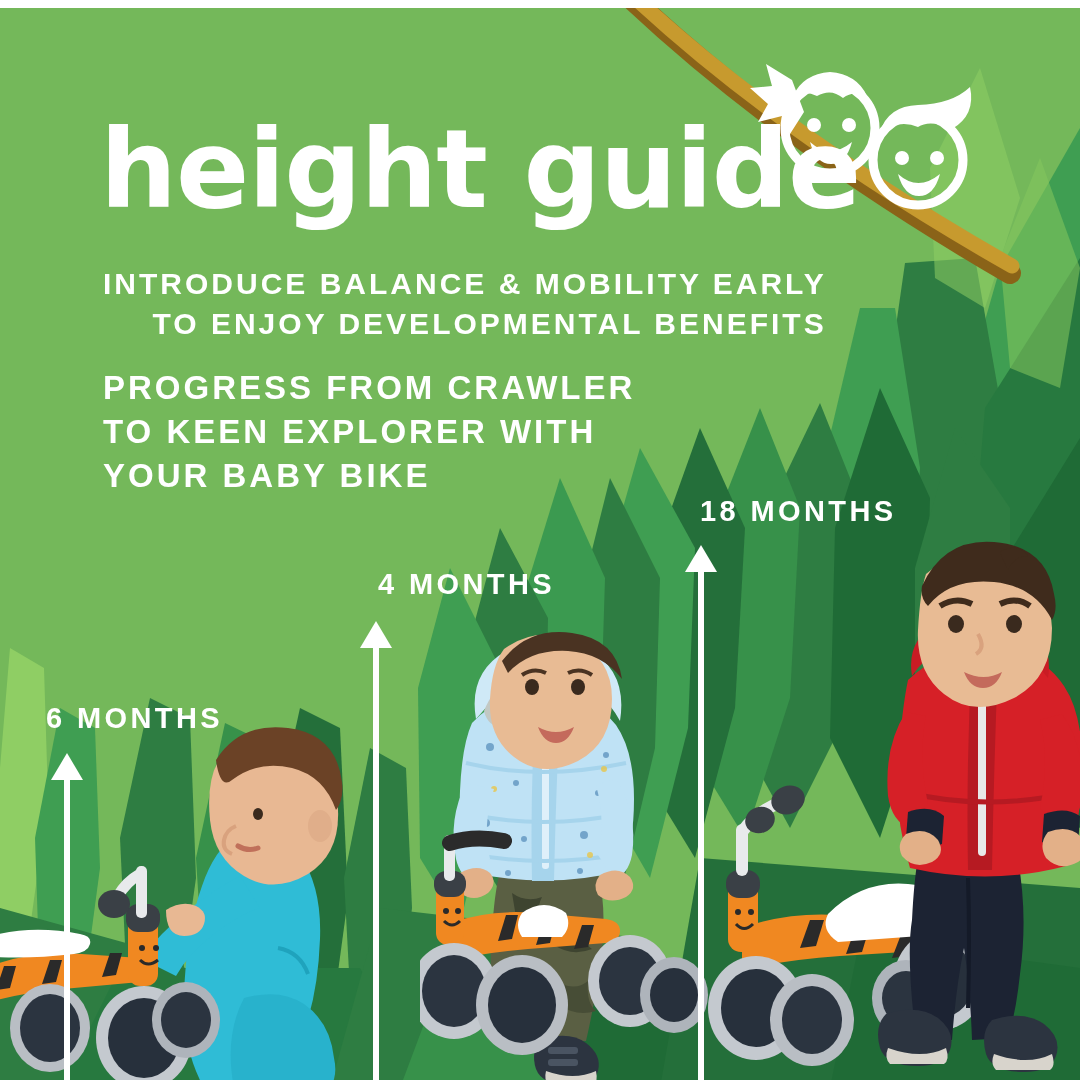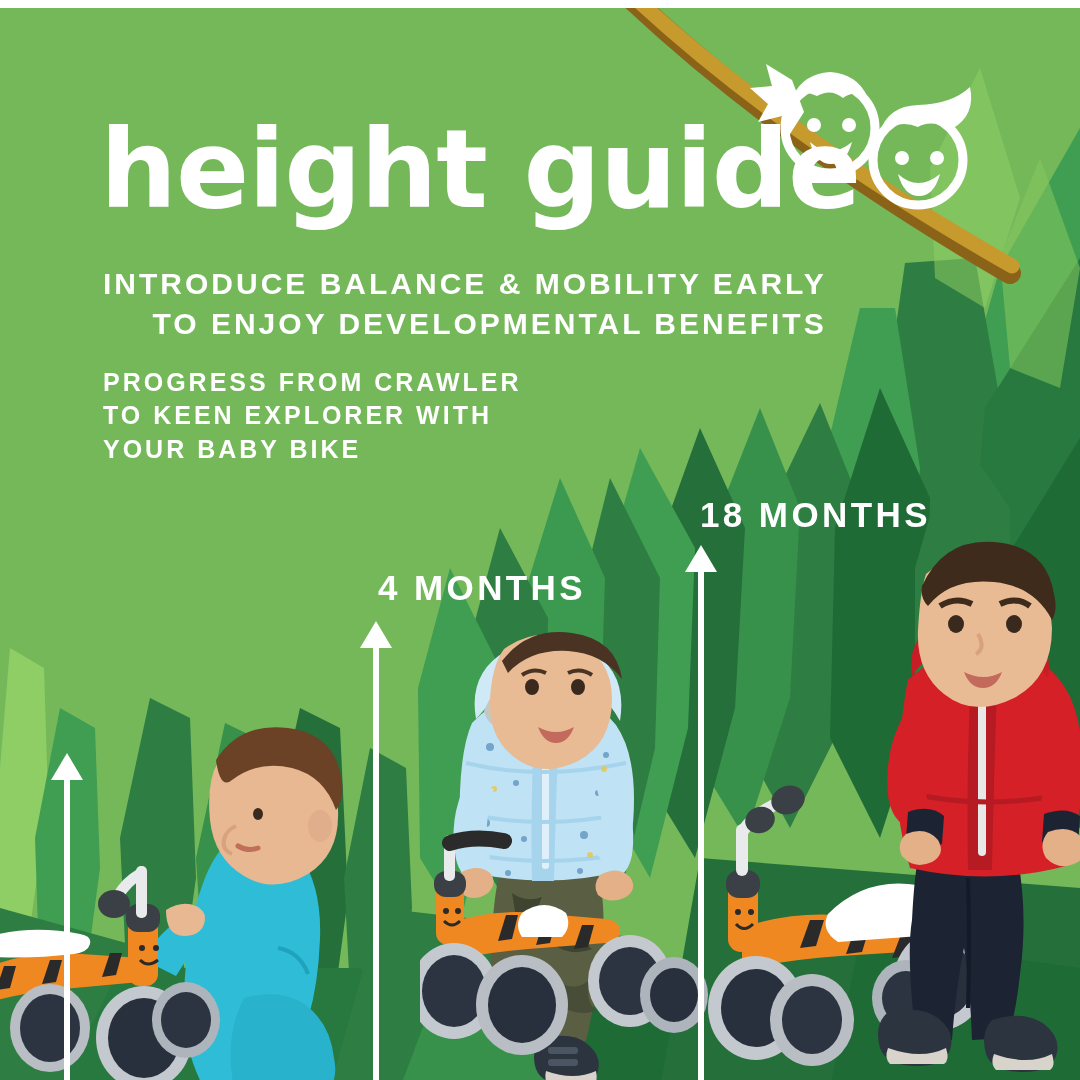--- a/index.html
+++ b/index.html
@@ -47,33 +47,33 @@
     letter-spacing: 3.0px;
     white-space: pre-line;
     font-family: "Liberation Sans", sans-serif;
     text-align: right;
   }
   .bodytext {
     position: absolute;
     left: 103px;
     top: 358px;
     color: #ffffff;
-    font-size: 25px;
+    font-size: 33px;
     line-height: 1.33;
     font-weight: 700;
     letter-spacing: 3.0px;
     white-space: pre-line;
     font-family: "Liberation Sans", sans-serif;
   }
 
   
   .mlabel {
     position: absolute;
     color: #ffffff;
-    font-size: 35px;
+    font-size: 29px;
     font-weight: 700;
     letter-spacing: 3.4px;
     white-space: nowrap;
     font-family: "Liberation Sans", sans-serif;
   }
   .m0 { left: 46px;  top: 694px; }
   .m1 { left: 378px; top: 560px; }
   .m2 { left: 700px; top: 487px; }
 
   
@@ -417,20 +417,21 @@
         <path d="M240 78 q16 -10 32 -2" stroke="#3f2b1c" stroke-width="6" fill="none"></path>
         <path d="M300 76 q16 -8 30 2" stroke="#3f2b1c" stroke-width="6" fill="none"></path>
         <ellipse cx="256" cy="96" rx="8" ry="9" fill="#3a2a1e"></ellipse>
         <ellipse cx="314" cy="96" rx="8" ry="9" fill="#3a2a1e"></ellipse>
         <path d="M278 106 q8 14 -2 20" stroke="#d9a27e" stroke-width="4" fill="none"></path>
         <path d="M264 144 q20 10 38 0 q-6 16 -19 16 q-13 0 -19 -16 Z" fill="#c46a5c"></path>
       </g>
     </svg>
   </div>
 
+  <div class="mlabel m0">6 MONTHS</div>
   <div class="mlabel m1">4 MONTHS</div>
   <div class="mlabel m2">18 MONTHS</div>
 
   <div class="arrow a0">
     <div class="head"></div>
     <div class="shaft"></div>
   </div>
   <div class="arrow a1">
     <div class="head"></div>
     <div class="shaft"></div>

